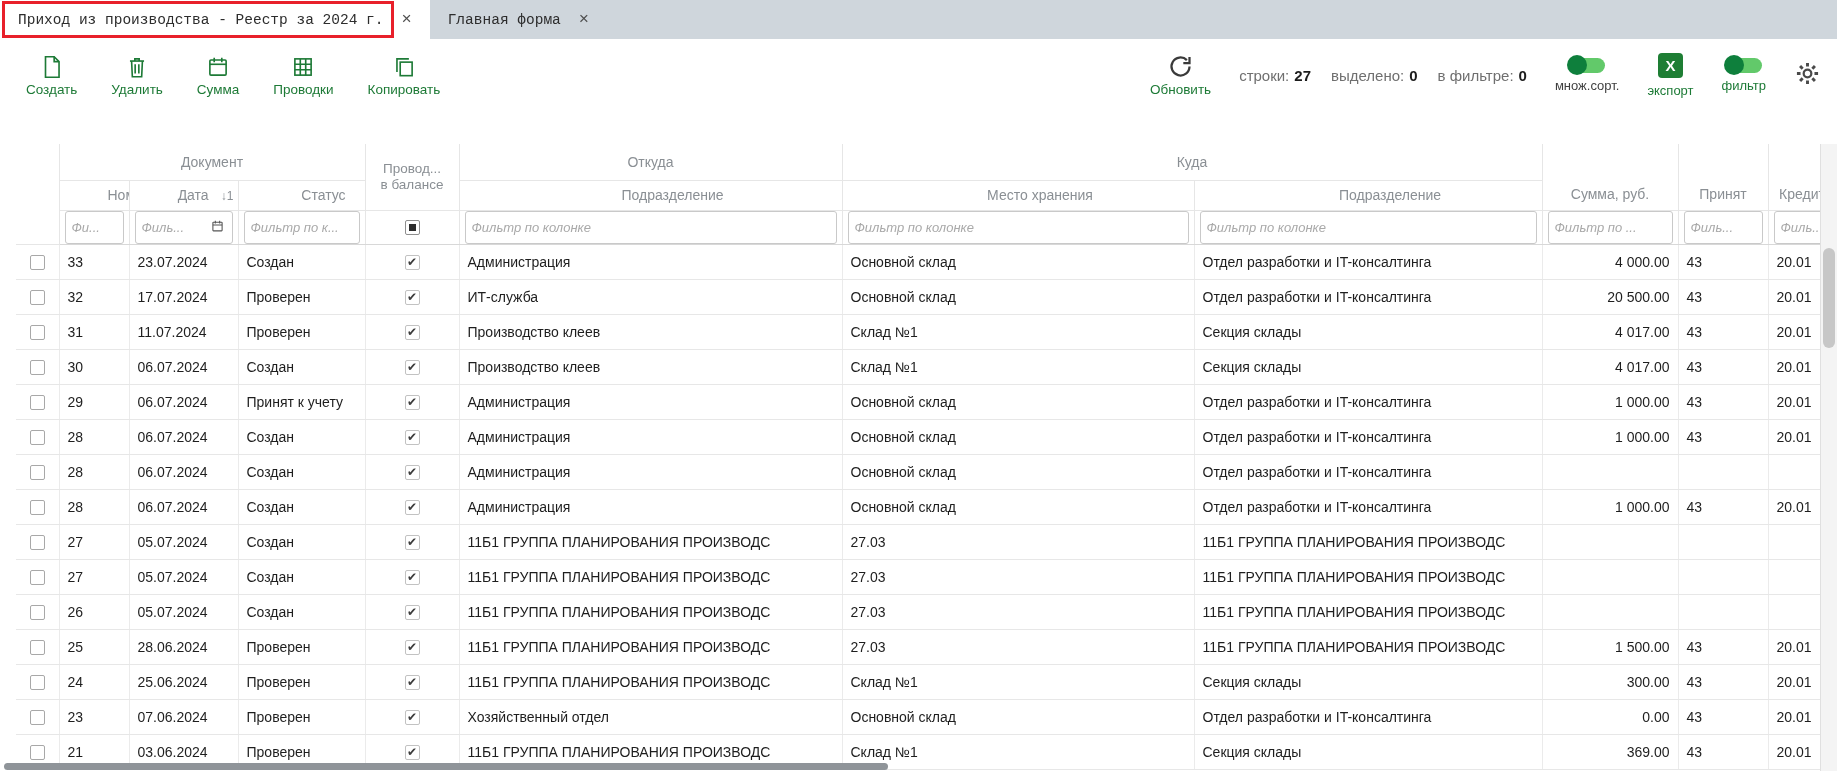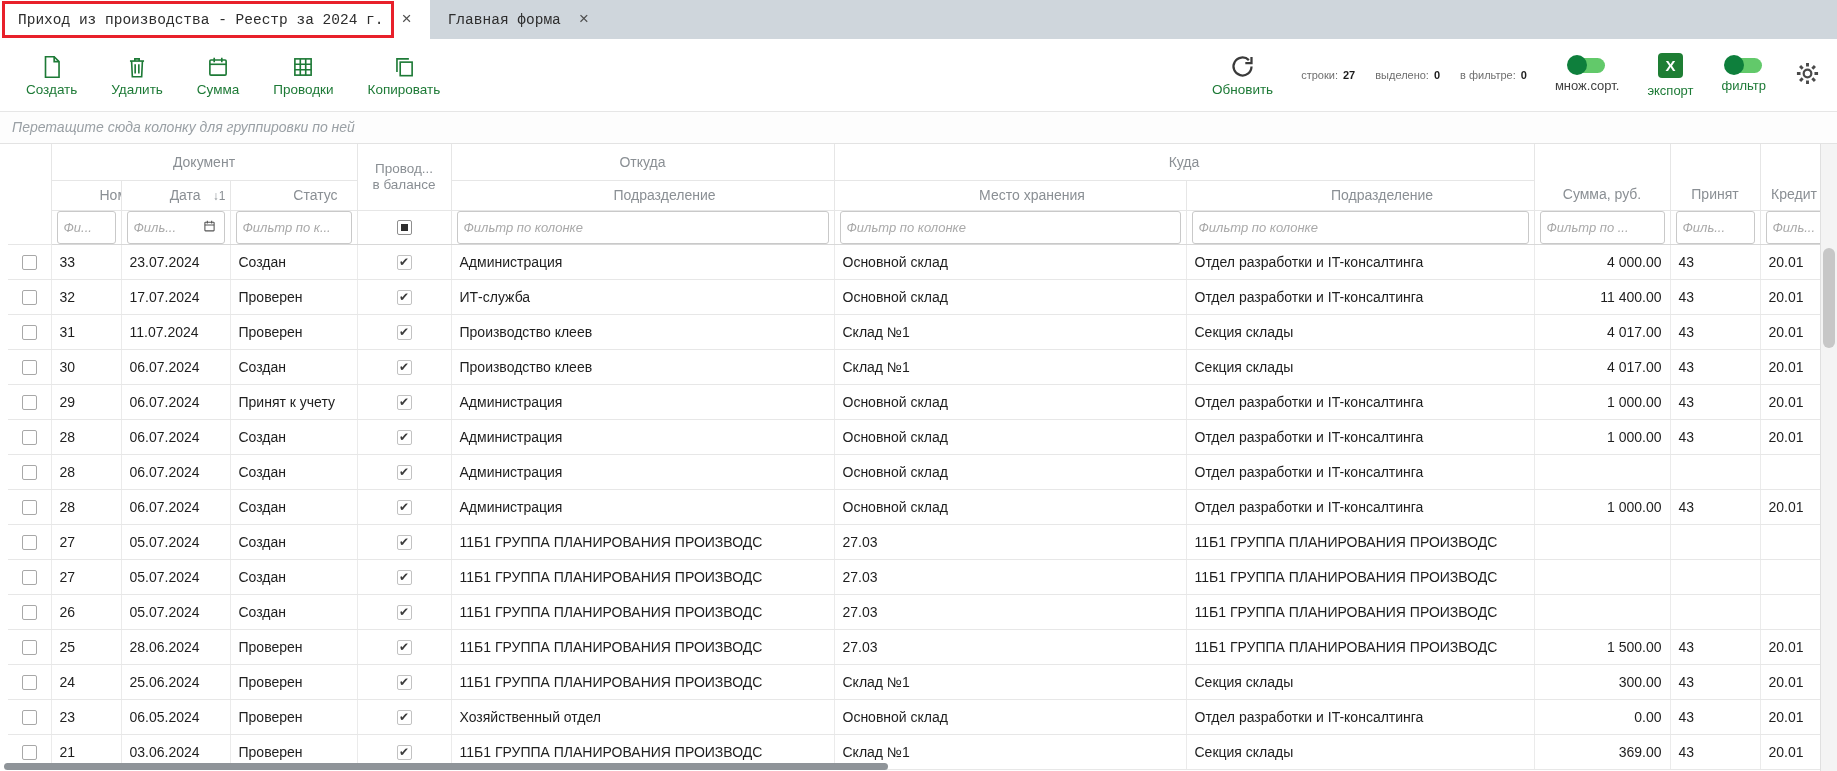--- a/index.html
+++ b/index.html
@@ -18,40 +18,40 @@
 
   
   .toolbar { height:72px; background:#fff; display:flex; align-items:center;
              padding:0 16px 0 26px; }
   .tb-left { display:flex; gap:34px; }
   .tbtn { display:flex; flex-direction:column; align-items:center; justify-content:center;
           gap:2px; color:#1d7a36; font-size:13.5px; cursor:pointer; }
   .tbtn svg { display:block; }
   .tb-right { margin-left:auto; display:flex; align-items:center; gap:28px; }
   .refresh-btn { color:#1d7a36; }
-  .stats { display:flex; gap:20px; font-size:11px; color:#6f6f6f; align-items:center; }
+  .stats { display:flex; gap:20px; font-size:15px; color:#6f6f6f; align-items:center; }
   .stats b { color:#1c1c1c; margin-left:5px; font-weight:bold; }
   .toggle-group { display:flex; flex-direction:column; align-items:center; gap:5px;
                   font-size:13px; color:#1d7a36; cursor:pointer; }
   .toggle-group.dark { color:#3f3f3f; }
   .switch { width:36px; height:15px; border-radius:9px; background:#62c96a; position:relative; }
   .switch .knob { position:absolute; left:-2px; top:-3px; width:20px; height:20px;
                   border-radius:50%; background:#0e7f3c; }
   .xl-icon { width:25px; height:25px; background:#1e7e34; border-radius:4px; color:#fff;
              font-weight:bold; font-size:15px; display:flex; align-items:center;
              justify-content:center; }
   .gear { display:flex; align-items:center; cursor:pointer; }
 
   
   .groupbar { height:33px; line-height:31px; border-top:1px solid #e6e6e6;
               border-bottom:1px solid #e3e3e3; color:#9aa0a5; font-style:italic;
               font-size:14px; padding-left:12px; background:#fdfdfd; }
 
   
-  .grid { position:absolute; top:144px; left:8px; width:1820px; bottom:0; overflow:hidden; }
+  .grid { position:absolute; top:144px; left:16px; width:1820px; bottom:0; overflow:hidden; }
   table { border-collapse:collapse; table-layout:fixed; width:1820px; }
   th { font-weight:normal; color:#8a8f94; font-size:14px; text-align:center;
        border-right:1px solid #e6e6e6; border-bottom:1px solid #e6e6e6; background:#fff;
        padding:0 4px; white-space:nowrap; overflow:hidden; }
   .gh-row th { height:36px; }
   .ch-row th { height:30px; position:relative;padding-left:48px; }
   th.span2 { vertical-align:bottom; padding-bottom:8px; }
   th.posted-h { font-size:13.5px; line-height:16px; vertical-align:middle; }
   .sort { font-size:12px; color:#8a8f94; margin-left:12px; }
   .f-row td { height:34px; border-right:1px solid #e6e6e6; border-bottom:1px solid #d8d8d8;
@@ -195,21 +195,20 @@
         <span>
           <svg width="27" height="27" viewBox="0 0 24 24" fill="none" stroke="#4a4a4a">
             <circle cx="12" cy="12" r="3.4" stroke-width="2"></circle>
             <path stroke-width="2.6" d="M12 2.6v3.2M12 18.2v3.2M2.6 12h3.2M18.2 12h3.2M5.4 5.4l2.3 2.3M16.3 16.3l2.3 2.3M18.6 5.4l-2.3 2.3M7.7 16.3l-2.3 2.3"></path>
           </svg>
         </span>
       </div>
     </div>
   </div>
 
-  <div class="groupbar">Перетащите сюда колонку для группировки по ней</div>
 
   <div class="grid">
     <table>
       <colgroup>
         <col style="width:43px">
           <col style="width:70px">
           <col style="width:109px">
         <col style="width:127px">
           <col style="width:94px">
           <col style="width:383px">
@@ -302,21 +301,21 @@
 
     <tr>
       <td class="c-center"><span class="cb"></span></td>
       <td>32</td>
       <td>17.07.2024</td>
       <td>Проверен</td>
       <td class="c-center"><span class="cb checked">✔</span></td>
       <td>ИТ-служба</td>
       <td>Основной склад</td>
       <td>Отдел разработки и IT-консалтинга</td>
-      <td class="c-right">11 400.00</td>
+      <td class="c-right">20 500.00</td>
       <td>43</td>
       <td>20.01</td>
     </tr>
 
     <tr>
       <td class="c-center"><span class="cb"></span></td>
       <td>31</td>
       <td>11.07.2024</td>
       <td>Проверен</td>
       <td class="c-center"><span class="cb checked">✔</span></td>
@@ -464,21 +463,21 @@
       <td>Склад №1</td>
       <td>Секция склады</td>
       <td class="c-right">300.00</td>
       <td>43</td>
       <td>20.01</td>
     </tr>
 
     <tr>
       <td class="c-center"><span class="cb"></span></td>
       <td>23</td>
-      <td>06.05.2024</td>
+      <td>07.06.2024</td>
       <td>Проверен</td>
       <td class="c-center"><span class="cb checked">✔</span></td>
       <td>Хозяйственный отдел</td>
       <td>Основной склад</td>
       <td>Отдел разработки и IT-консалтинга</td>
       <td class="c-right">0.00</td>
       <td>43</td>
       <td>20.01</td>
     </tr>
 

